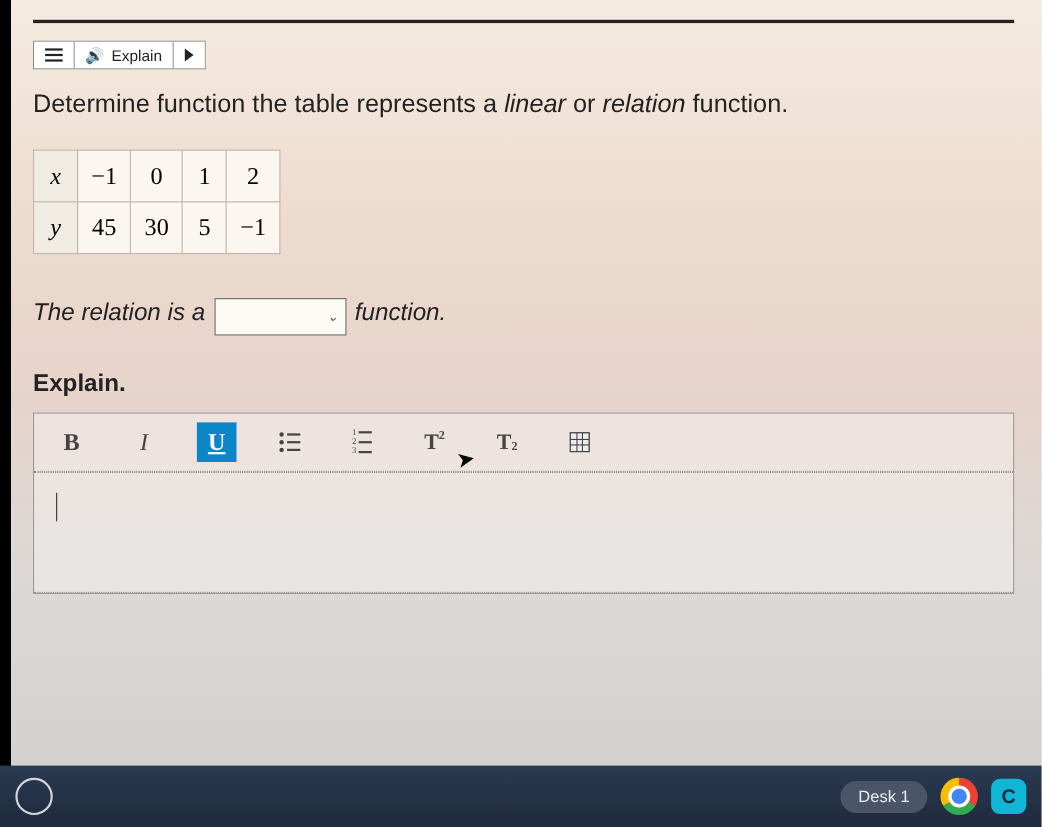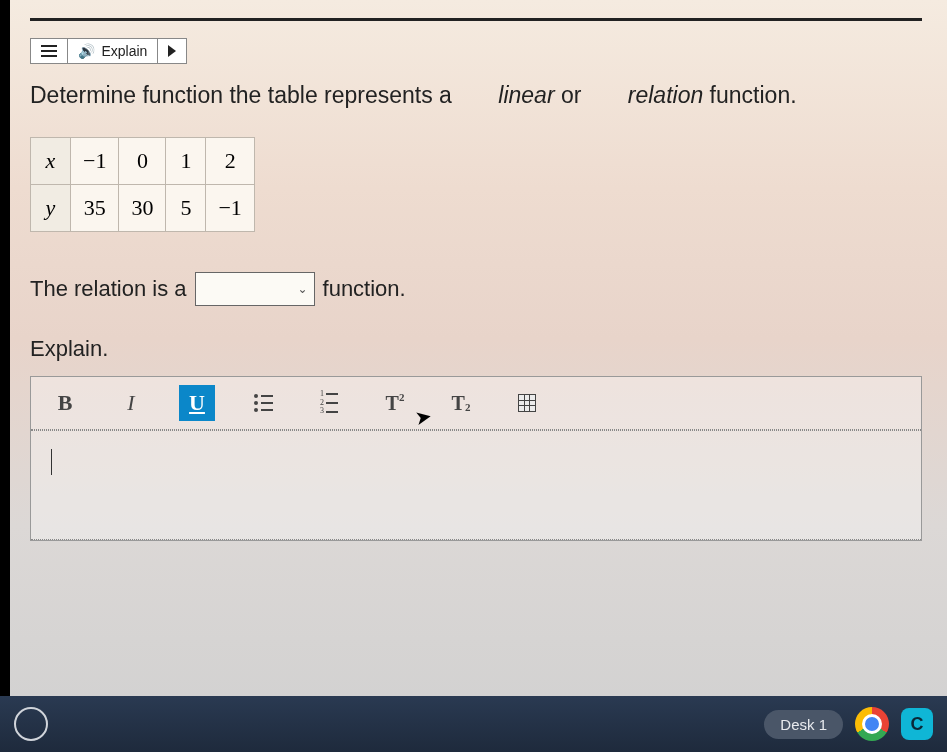--- a/index.html
+++ b/index.html
@@ -53,21 +53,21 @@
     width: 0; height: 0;
     border-left: 8px solid #222;
     border-top: 6px solid transparent;
     border-bottom: 6px solid transparent;
   }
   .question {
     margin-top: 18px;
     font-size: 23px;
     color: #222;
   }
-  .question .ital { font-style: italic; margin-left: 40px; }
+  .question .ital { font-style: italic; }
   .data-table {
     margin-top: 28px;
     border-collapse: collapse;
     font-size: 22px;
     font-family: "Times New Roman", Times, serif;
   }
   .data-table td {
     border: 1px solid #bfb7ad;
     padding: 10px 12px;
     text-align: center;
@@ -75,42 +75,44 @@
     background: #fbf6ef;
   }
   .data-table td.hdr {
     font-style: italic;
     background: #f1ece3;
   }
   .answer-line {
     margin-top: 40px;
     font-size: 22px;
     display: flex;
-    align-items: center;
+    align-items: flex-start;
     gap: 8px;
     color: #222;
+    font-style: italic;
   }
   .select-box {
     display: inline-flex;
     align-items: center;
     justify-content: flex-end;
     width: 120px;
     height: 34px;
     border: 1px solid #666;
     background: #fcfaf5;
     padding-right: 6px;
   }
   .select-box .chev {
     font-size: 12px;
     color: #555;
   }
   .explain-label {
     margin-top: 30px;
     font-size: 22px;
     color: #222;
+    font-weight: bold;
   }
   .editor {
     margin-top: 14px;
     border: 1px solid #999;
     background: rgba(255,255,255,0.35);
   }
   .editor-toolbar {
     display: flex;
     align-items: center;
     padding: 8px 16px;
@@ -284,21 +286,21 @@
     <tbody>
         <tr>
       <td class="hdr">x</td>
       <td>−1</td>
       <td>0</td>
       <td>1</td>
       <td>2</td>
     </tr>
     <tr>
       <td class="hdr">y</td>
-      <td>35</td>
+      <td>45</td>
       <td>30</td>
       <td>5</td>
       <td>−1</td>
     </tr>
   </tbody>
     </table>
 
   <div class="answer-line">
     <span>The relation is a</span>
     <span class="select-box">

